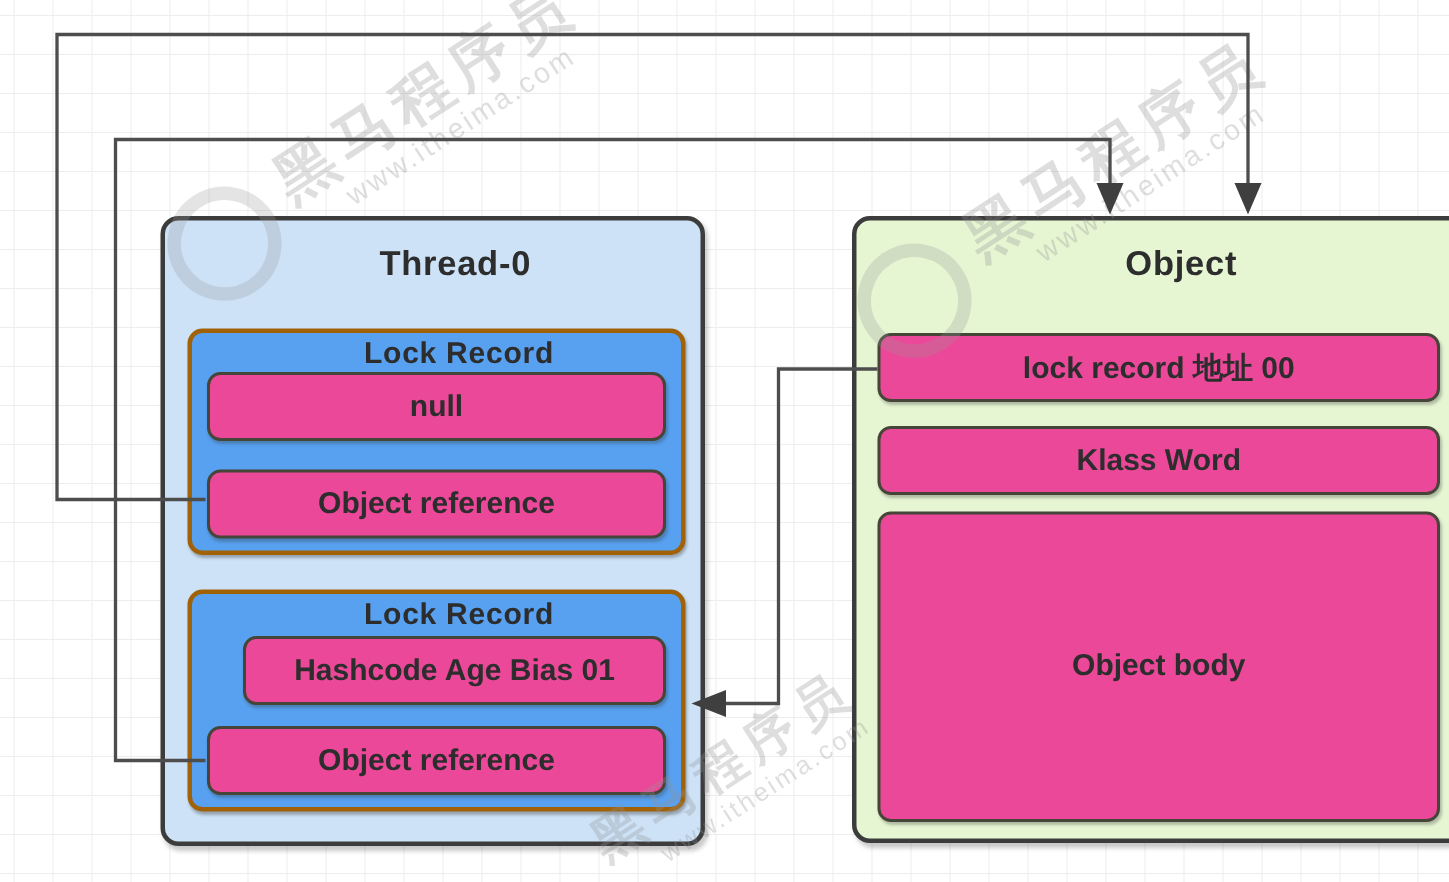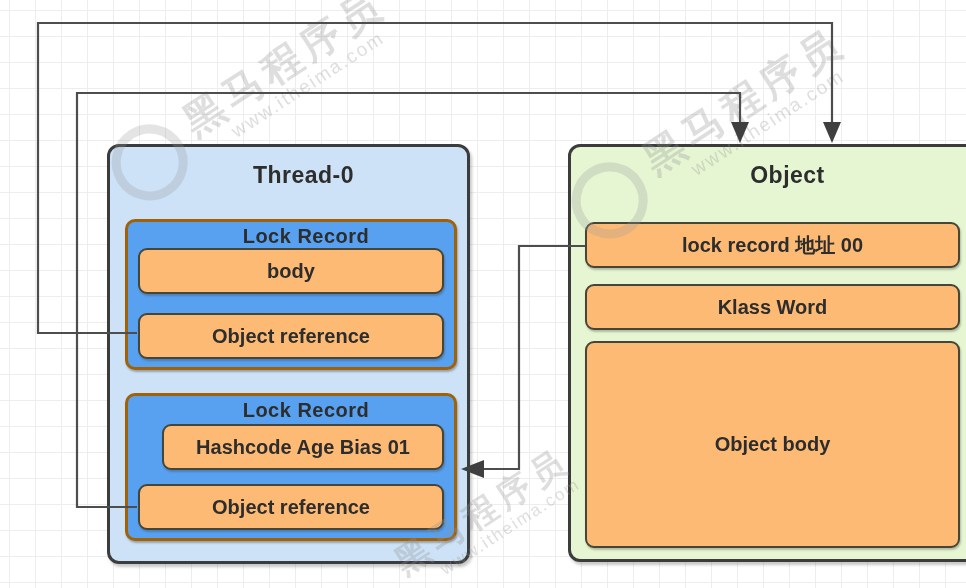--- a/index.html
+++ b/index.html
@@ -56,21 +56,21 @@
     font-size: 20px;
     font-weight: bold;
   }
 
   
   .cell {
     position: absolute;
     left: 10px;
     right: 10px;
     height: 46px;
-    background: #fdba74;
+    background: #ec4899;
     border: 2.5px solid #454538;
     border-radius: 9px;
     display: flex;
     align-items: center;
     justify-content: center;
     font-size: 20px;
     font-weight: bold;
     box-shadow: 1px 2px 2px rgba(50,50,50,0.3);
   }
   .lockrec-1 .cell-a { top: 26px; }
@@ -116,21 +116,21 @@
 </head>
 <body>
 
 <div class="canvas">
 
   <div class="bigbox thread-box">
     <div class="title">Thread-0</div>
 
     <div class="lockrec lockrec-1">
       <div class="title">Lock Record</div>
-      <div class="cell cell-a">body</div>
+      <div class="cell cell-a">null</div>
       <div class="cell cell-b">Object reference</div>
     </div>
 
     <div class="lockrec lockrec-2">
       <div class="title">Lock Record</div>
       <div class="cell cell-a">Hashcode Age Bias 01</div>
       <div class="cell cell-b">Object reference</div>
     </div>
   </div>
 

